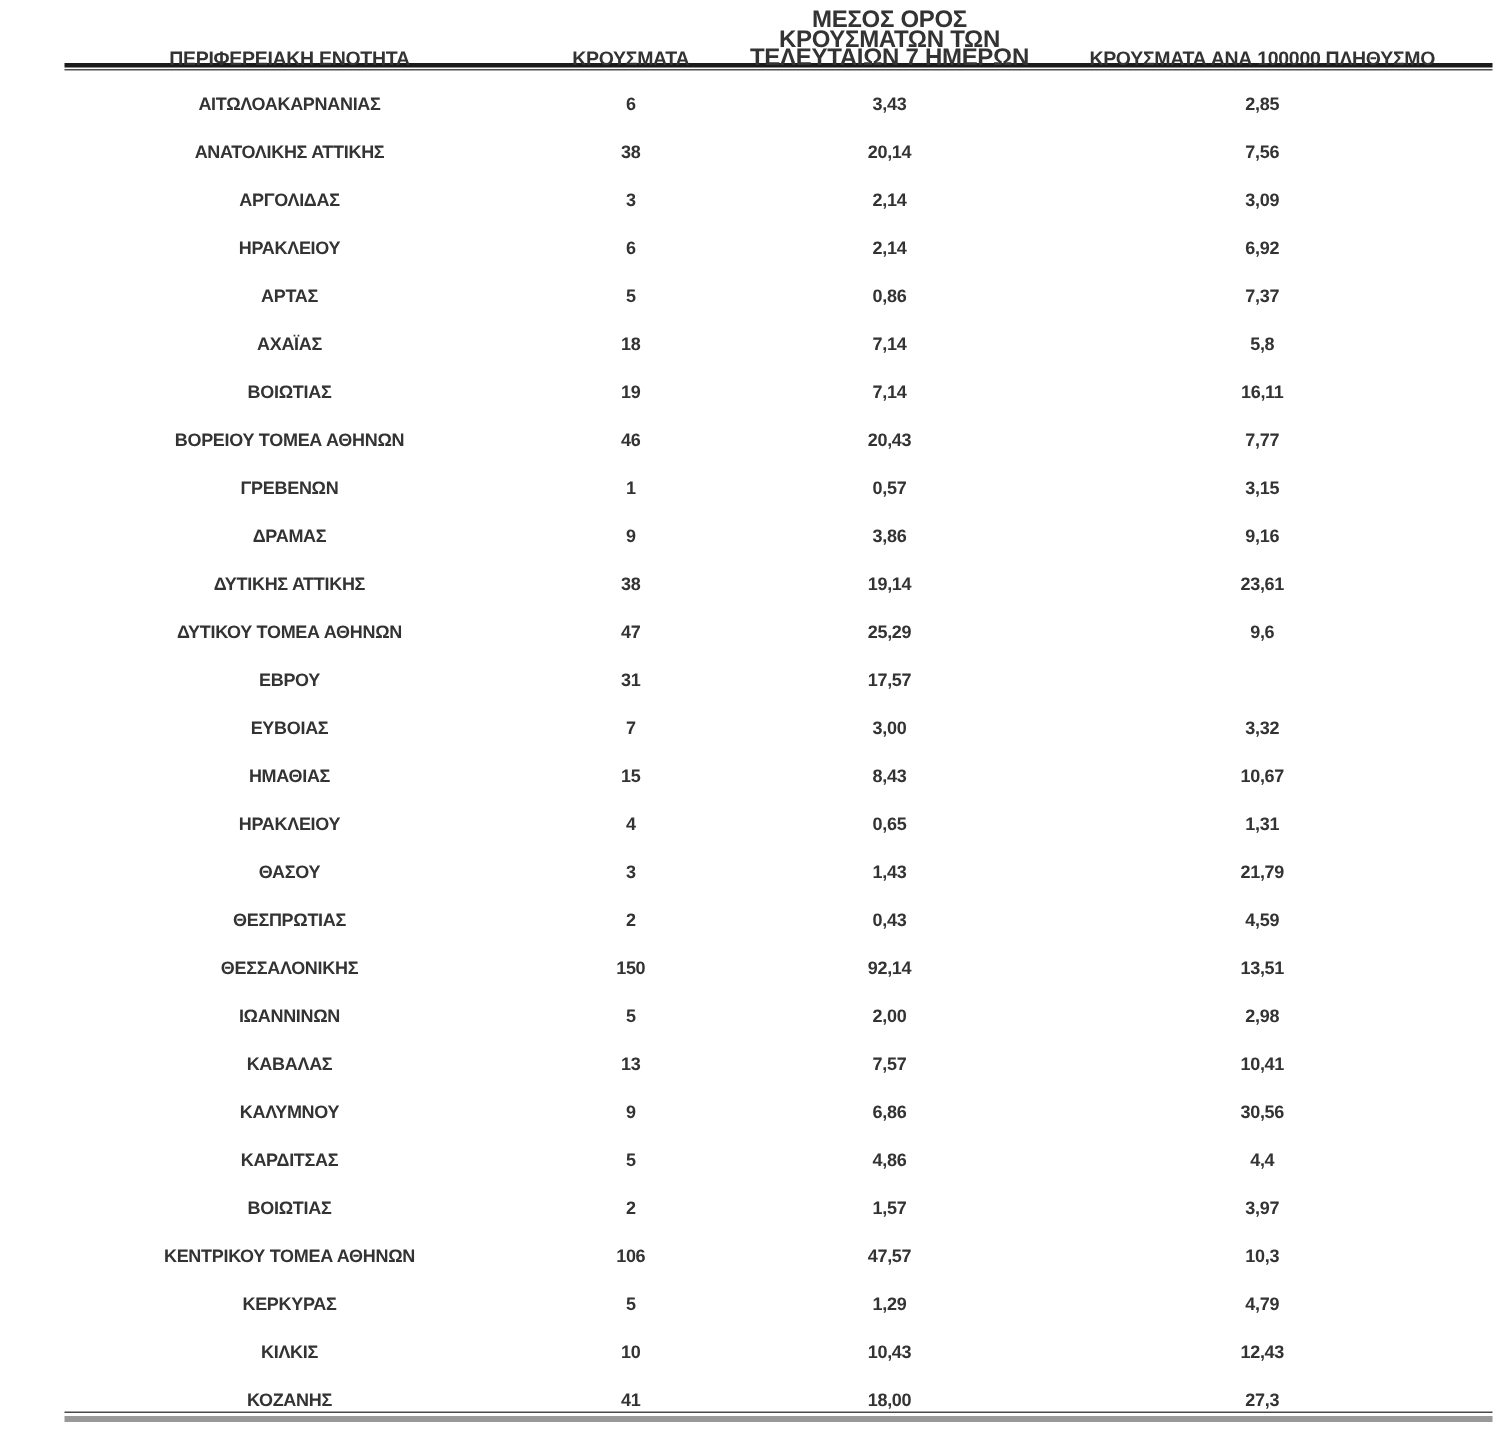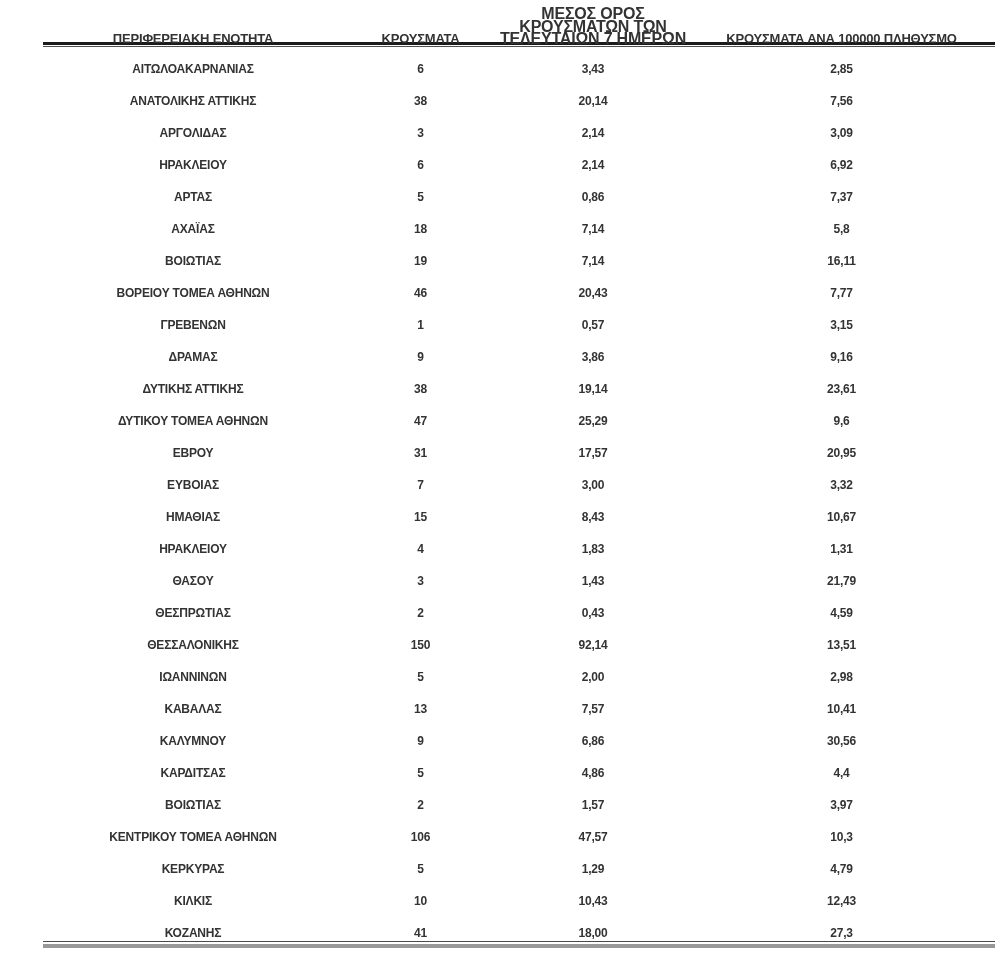--- a/index.html
+++ b/index.html
@@ -161,38 +161,37 @@
         <div class="grid-row row">
           <div class="cell">ΔΥΤΙΚΟΥ ΤΟΜΕΑ ΑΘΗΝΩΝ</div>
           <div class="cell">47</div>
           <div class="cell">25,29</div>
           <div class="cell">9,6</div>
         </div>
         <div class="grid-row row">
           <div class="cell">ΕΒΡΟΥ</div>
           <div class="cell">31</div>
           <div class="cell">17,57</div>
-          <div class="cell">20,95</div>
         </div>
         <div class="grid-row row">
           <div class="cell">ΕΥΒΟΙΑΣ</div>
           <div class="cell">7</div>
           <div class="cell">3,00</div>
           <div class="cell">3,32</div>
         </div>
         <div class="grid-row row">
           <div class="cell">ΗΜΑΘΙΑΣ</div>
           <div class="cell">15</div>
           <div class="cell">8,43</div>
           <div class="cell">10,67</div>
         </div>
         <div class="grid-row row">
           <div class="cell">ΗΡΑΚΛΕΙΟΥ</div>
           <div class="cell">4</div>
-          <div class="cell">1,83</div>
+          <div class="cell">0,65</div>
           <div class="cell">1,31</div>
         </div>
         <div class="grid-row row">
           <div class="cell">ΘΑΣΟΥ</div>
           <div class="cell">3</div>
           <div class="cell">1,43</div>
           <div class="cell">21,79</div>
         </div>
         <div class="grid-row row">
           <div class="cell">ΘΕΣΠΡΩΤΙΑΣ</div>

